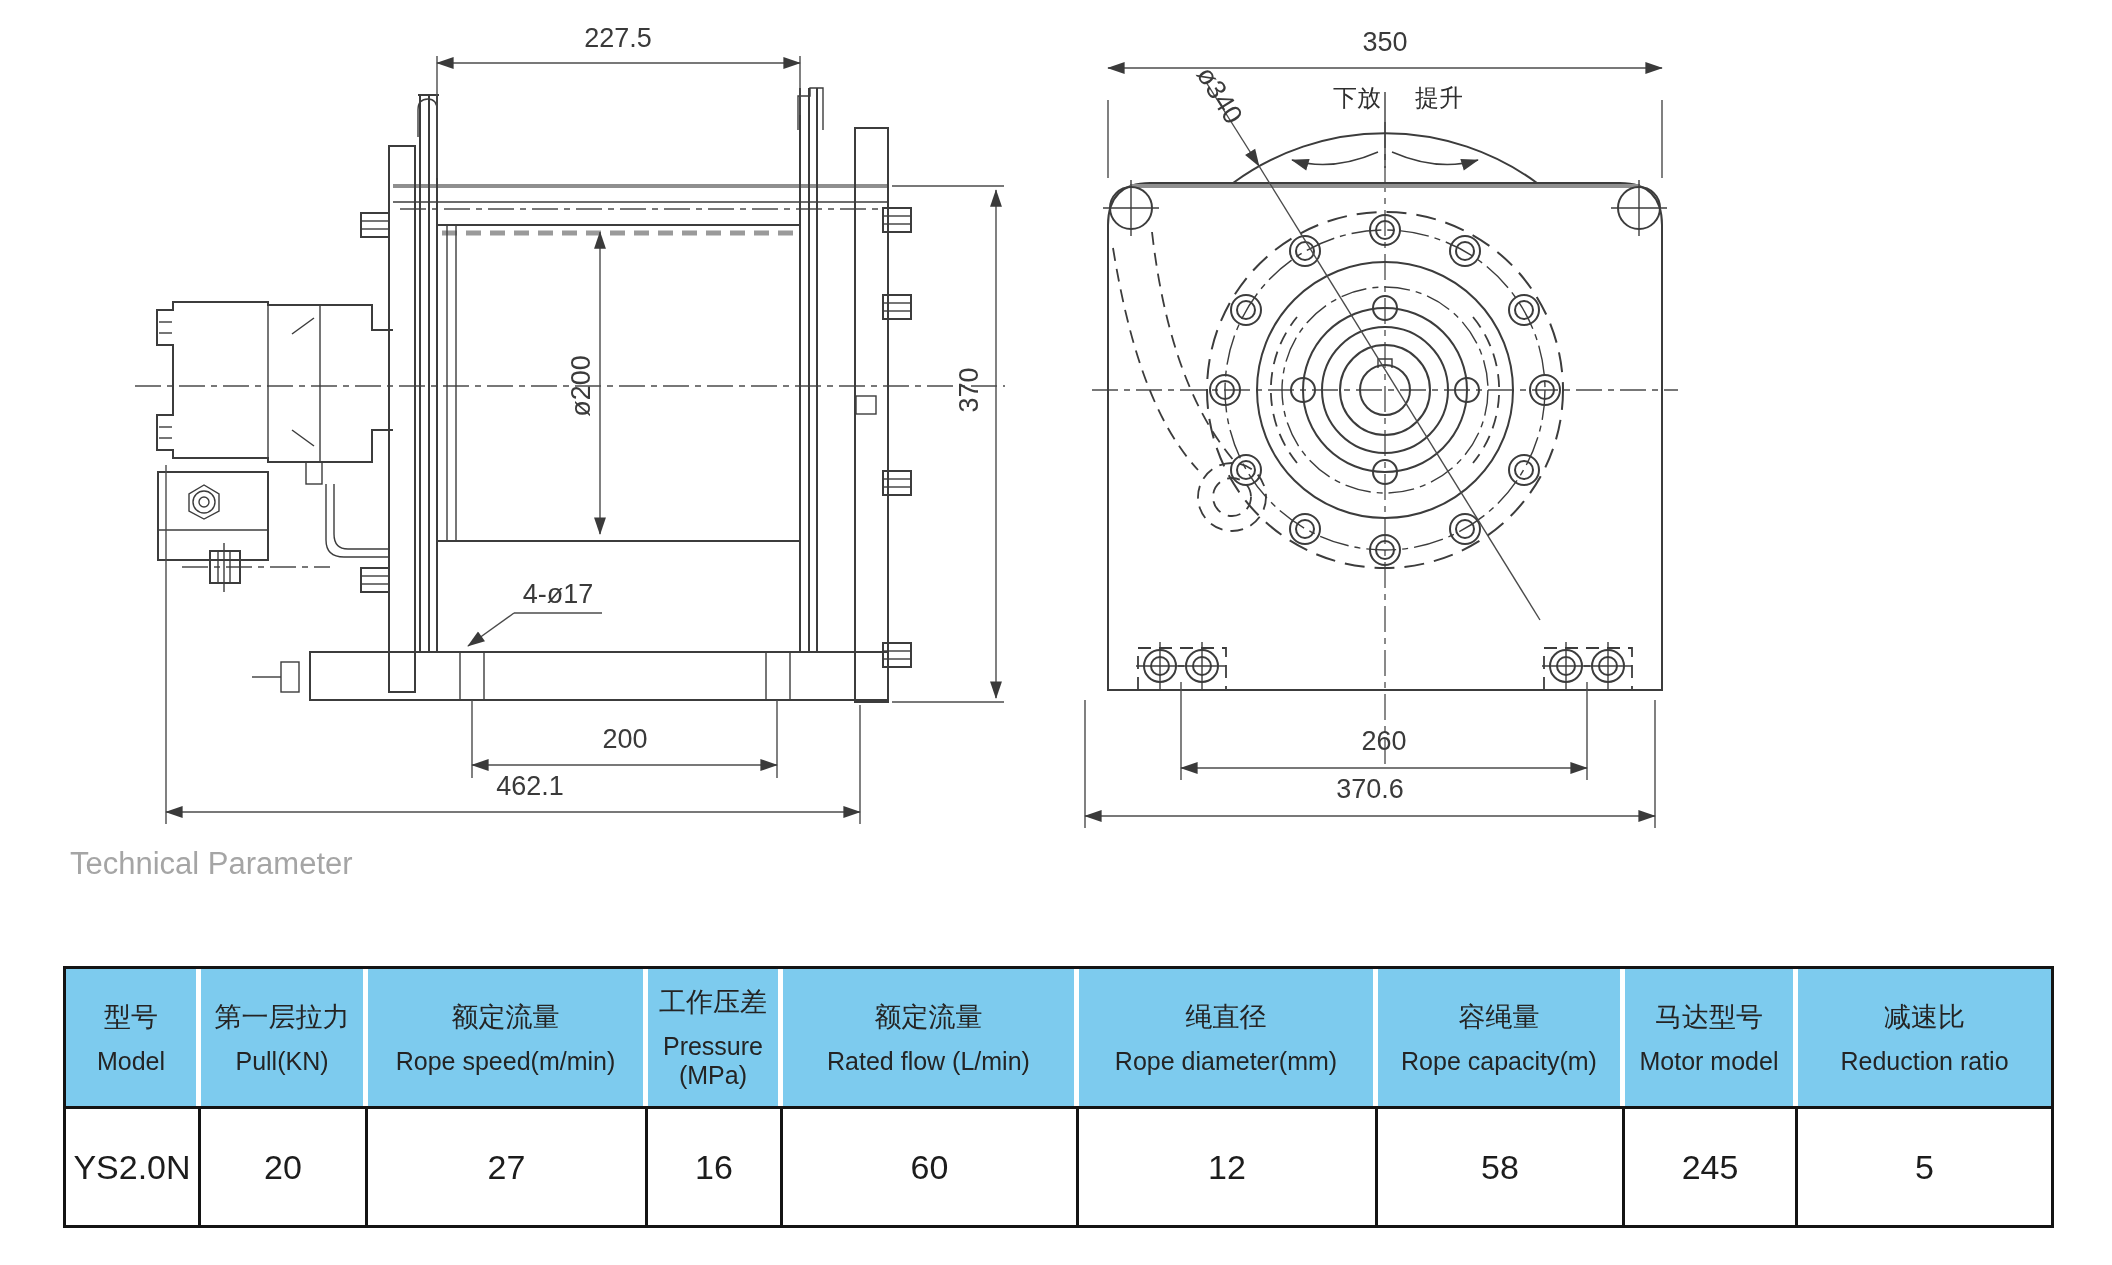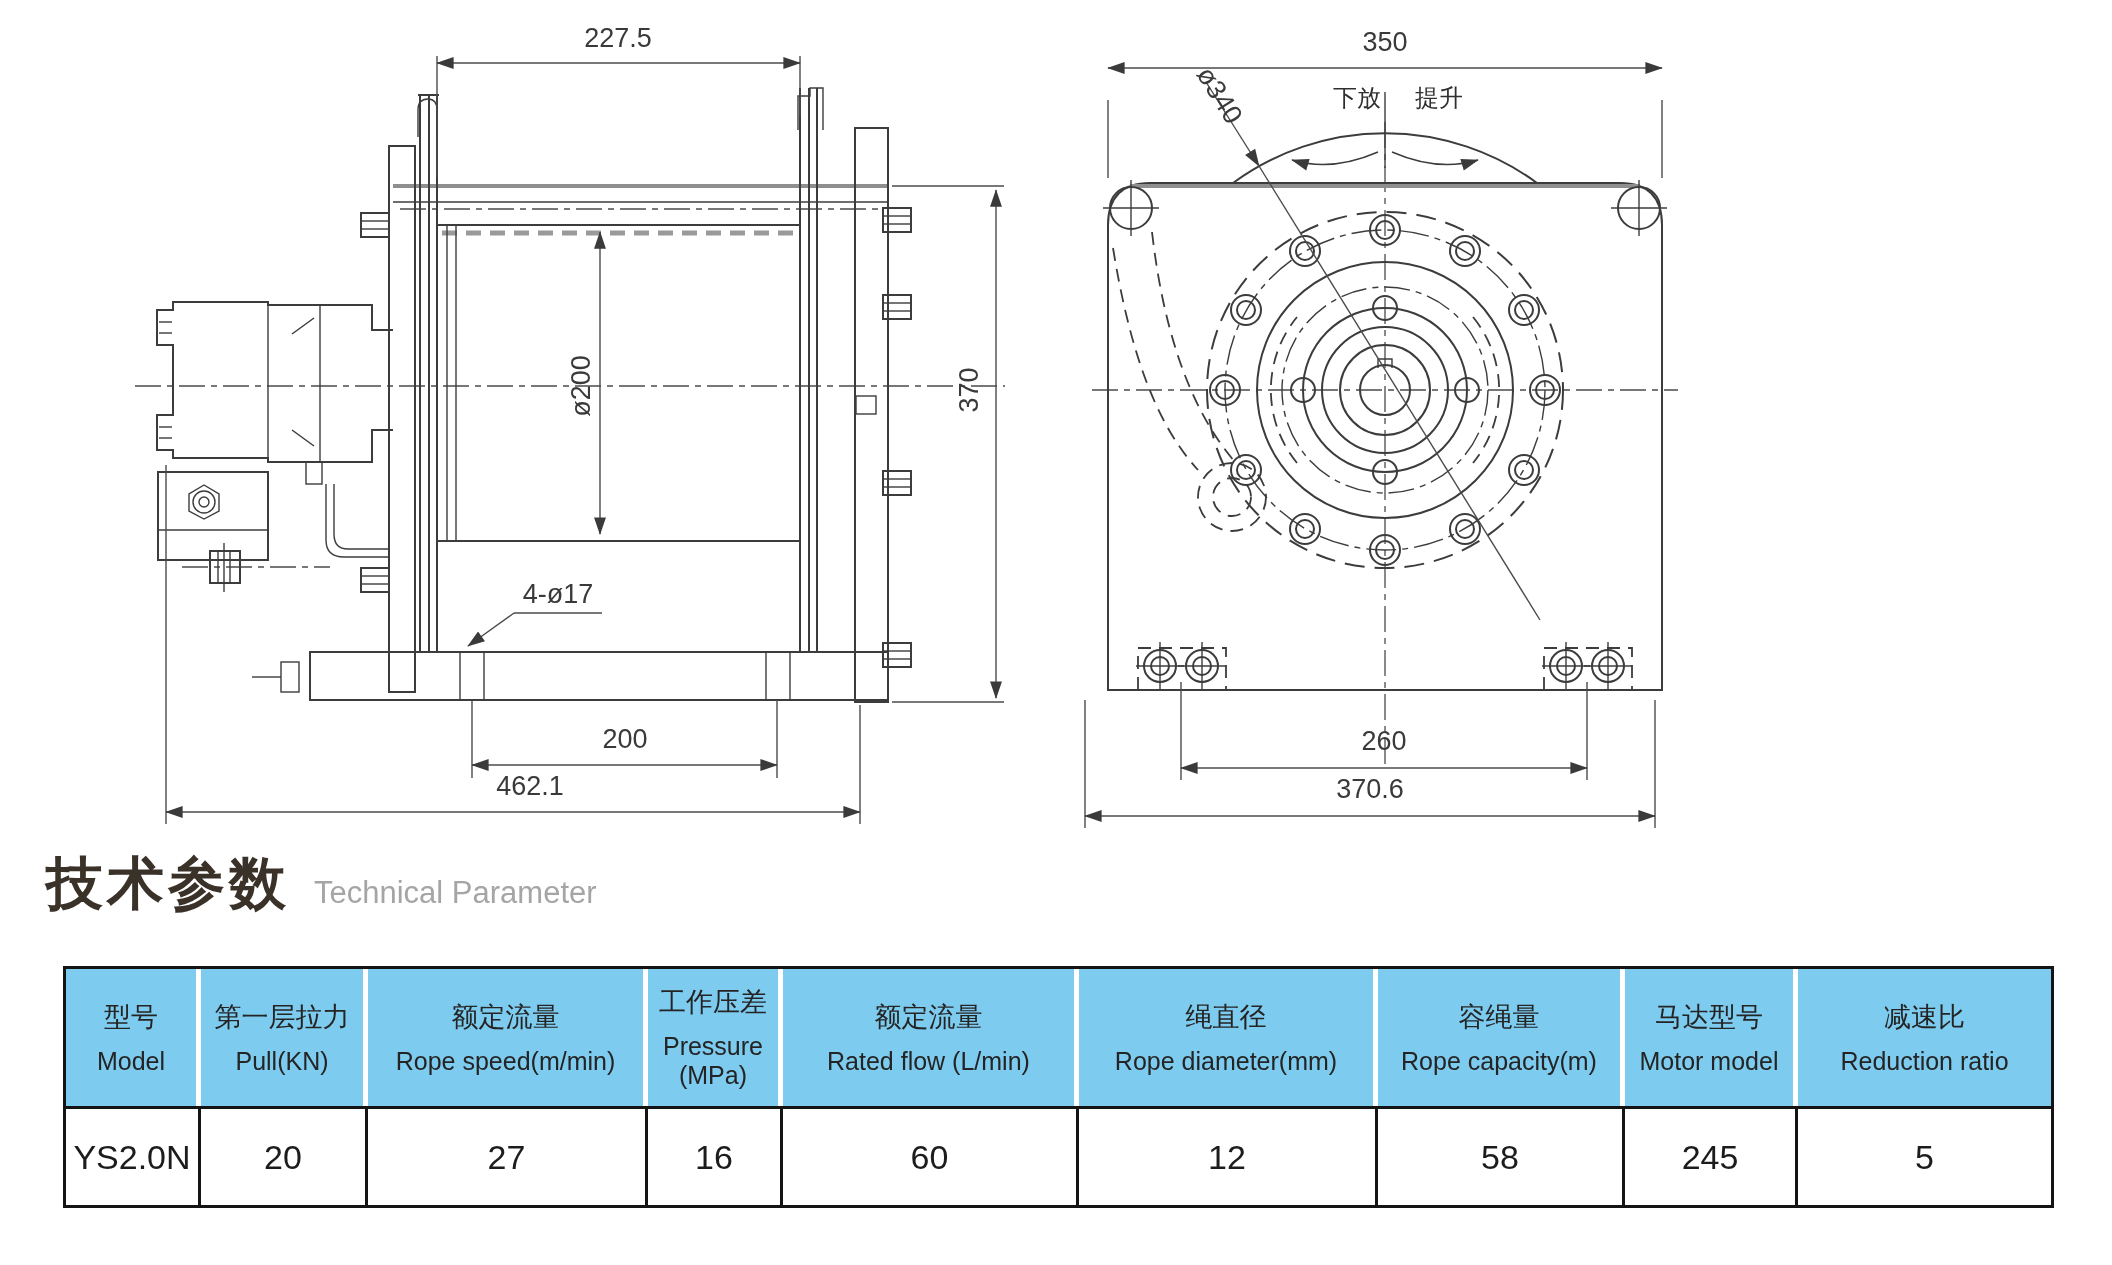--- a/index.html
+++ b/index.html
@@ -24,21 +24,21 @@
   .title-en{font-size:31px;color:#a5a5a5;margin-left:24px;}
   
   .ptable{position:absolute;left:63px;top:966px;width:1985px;border:3px solid #141414;}
   .hrow,.brow{display:grid;grid-template-columns:135px 167px 280px 135px 296px 299px 247px 173px 253px;}
   .hcell{box-sizing:border-box;height:137px;background:#7dcbee;border-right:5px solid #ffffff;
          display:flex;flex-direction:column;align-items:center;justify-content:center;text-align:center;gap:12px;}
   .hcell:last-child{border-right:none;}
   .hcell .cn{font-size:27px;color:#242424;line-height:1.3;}
   .hcell .en{font-size:25px;color:#242424;line-height:1.15;padding:0 6px;}
   .brow{border-top:3px solid #141414;}
-  .bcell{box-sizing:border-box;height:96px;background:#fff;border-right:3px solid #141414;
+  .bcell{box-sizing:border-box;height:116px;background:#fff;border-right:3px solid #141414;
          display:flex;align-items:center;justify-content:center;font-size:34px;color:#1c1c1c;}
   .bcell:last-child{border-right:none;}
 </style>
 </head>
 <body>
 
 <div class="sheet">
 
   <svg class="drawing" width="2112" height="845" viewBox="0 0 2112 845">
     <defs>
@@ -238,21 +238,20 @@
       <text class="dim" x="1384" y="750">260</text>
 
       <line class="d" x1="1085" y1="700" x2="1085" y2="828"></line>
       <line class="d" x1="1655" y1="700" x2="1655" y2="828"></line>
       <line class="d" x1="1085" y1="816" x2="1655" y2="816" marker-start="url(#ar)" marker-end="url(#ar)"></line>
       <text class="dim" x="1370" y="798">370.6</text>
     </g>
   </svg>
 
   <div class="title-wrap">
-    <span class="title-cn">技术参数</span>
     <span class="title-en">Technical Parameter</span>
   </div>
 
   <div class="ptable">
     <div class="hrow">
       <div class="hcell">
         <div class="cn">型号</div>
         <div class="en">Model</div>
       </div>
       <div class="hcell">

